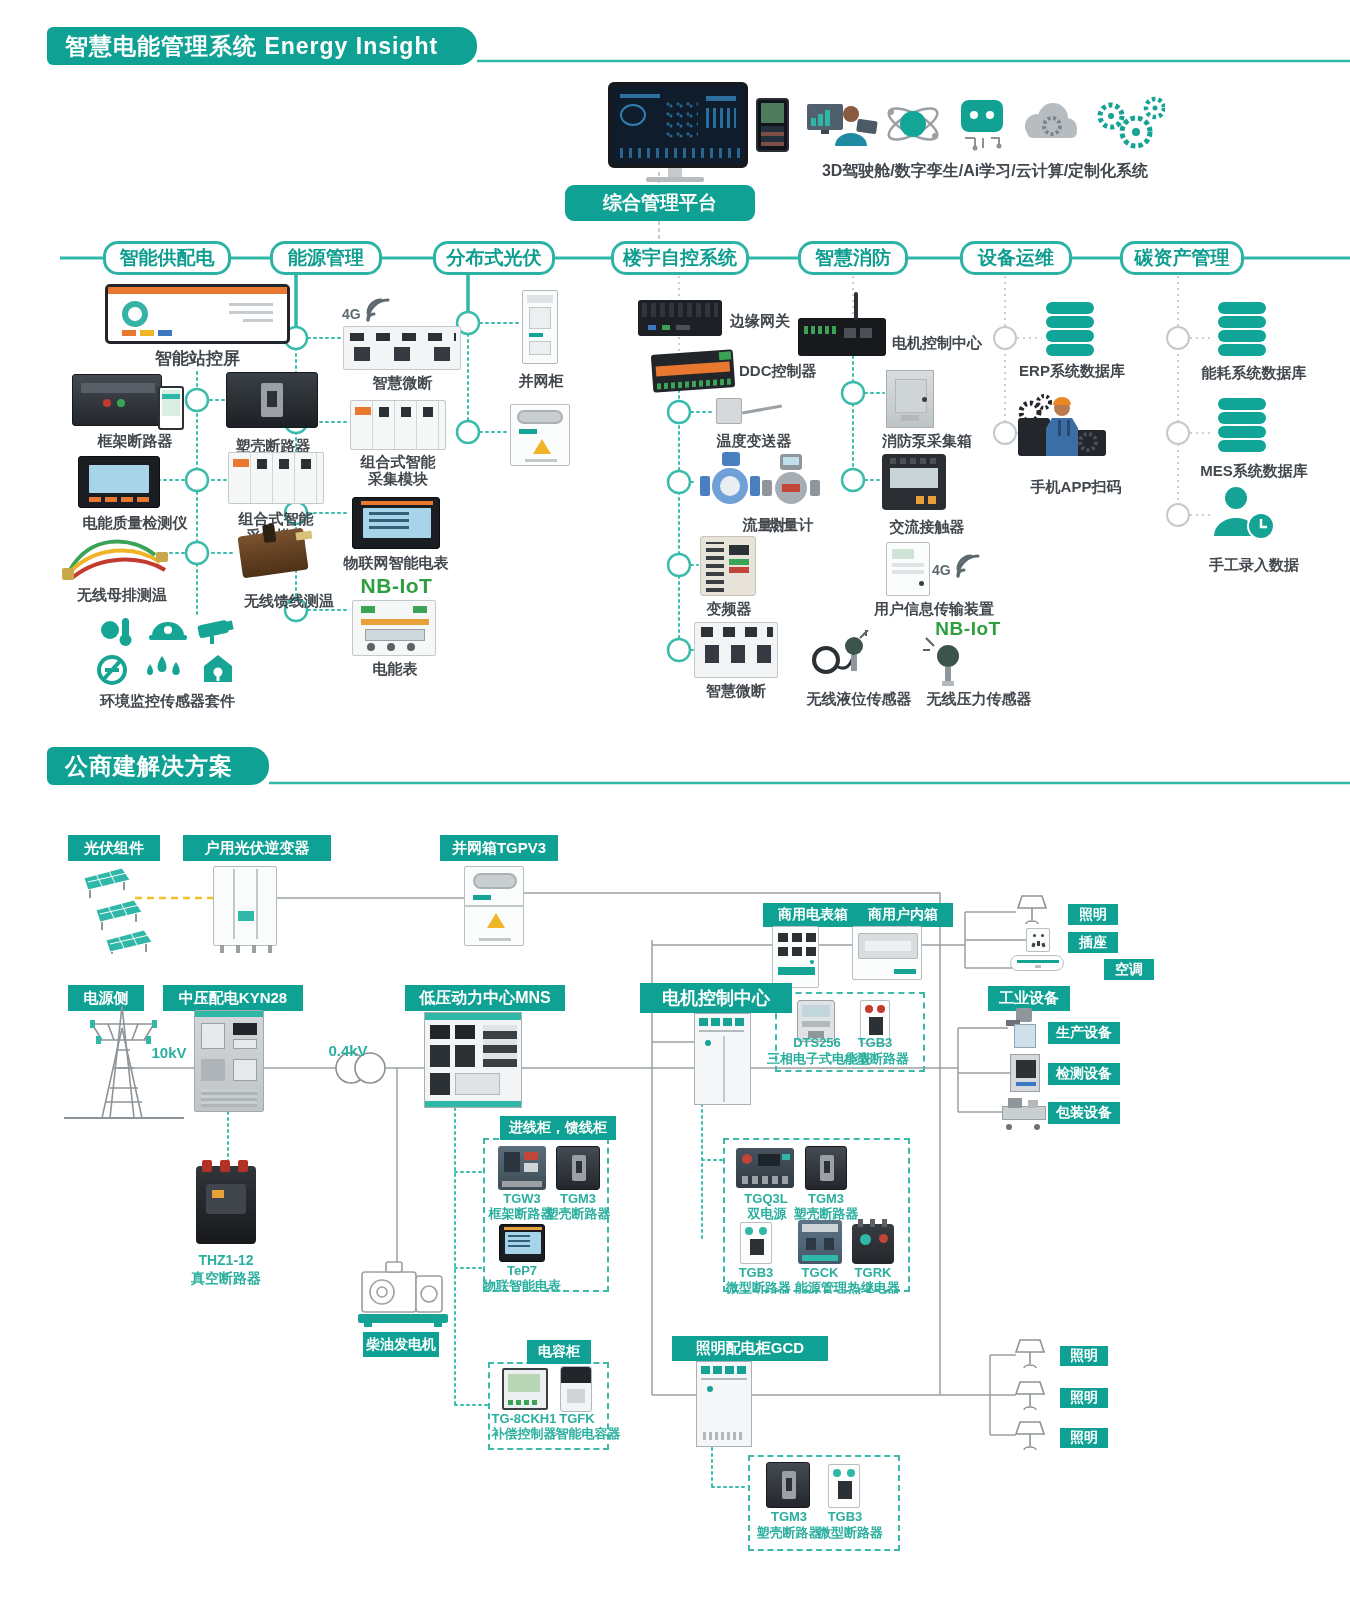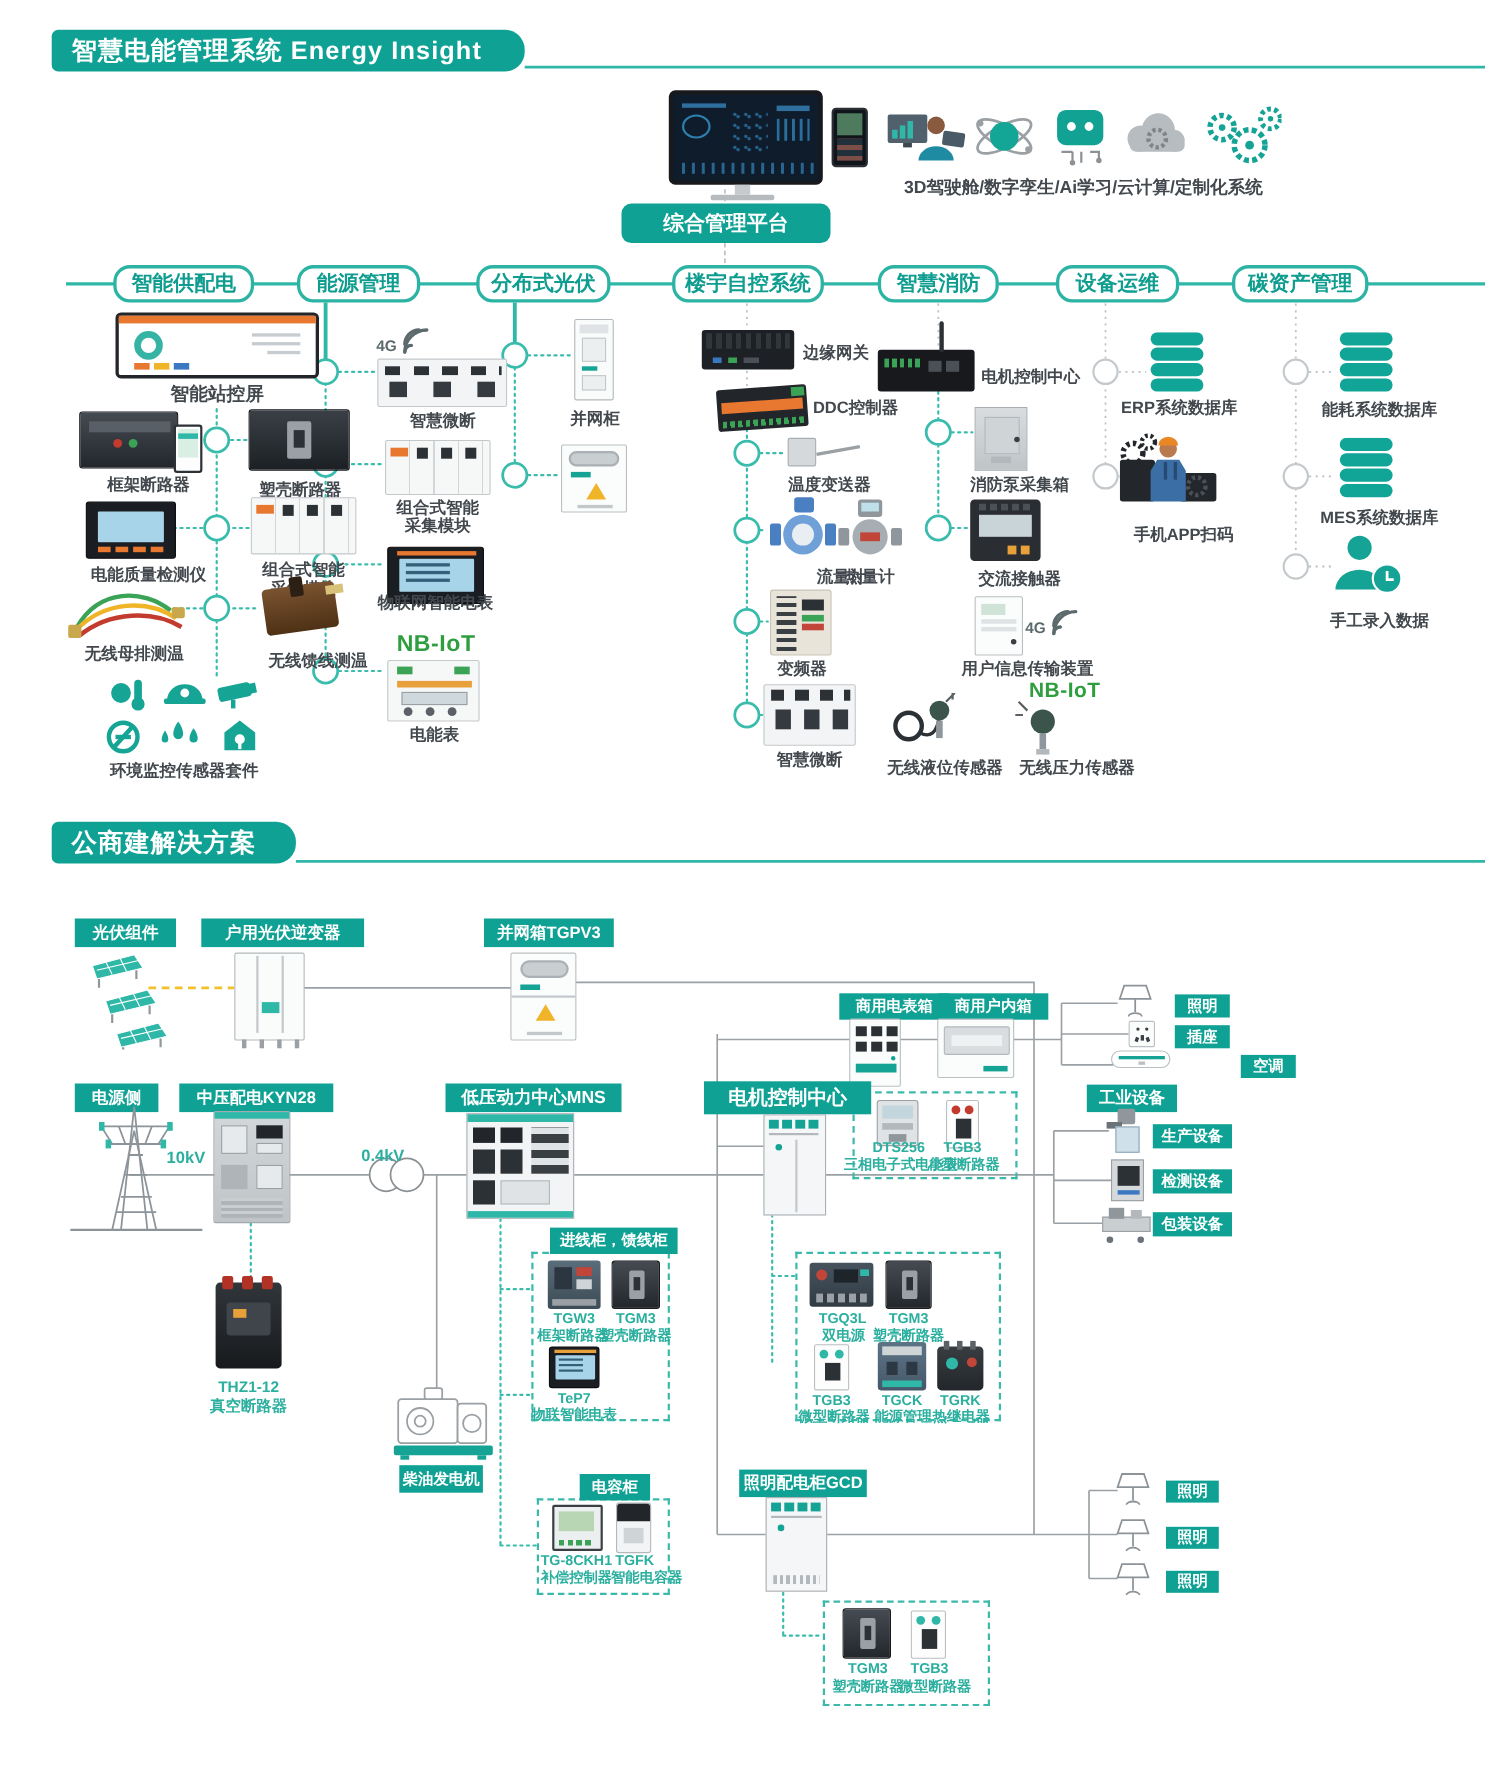--- a/index.html
+++ b/index.html
@@ -306,21 +306,21 @@
 <div class="a cap" style="left:344px;top:453px;width:108px">组合式智能</div>
 <div class="a cap" style="left:344px;top:470px;width:108px">采集模块</div>
 
 <div class="a dev mtr" style="left:352px;top:497px;width:88px;height:52px">
   <i style="left:8px;top:3px;width:72px;height:4px;background:#e8772f"></i>
   <i class="lcd" style="left:10px;top:10px;width:68px;height:30px"></i>
   <i style="left:16px;top:14px;width:40px;height:3px;background:#35607a"></i>
     <i style="left:16px;top:21px;width:40px;height:3px;background:#35607a"></i>
     <i style="left:16px;top:28px;width:40px;height:3px;background:#35607a"></i>
 </div>
-<div class="a cap" style="left:330px;top:540px;width:132px">物联网智能电表</div>
+<div class="a cap" style="left:330px;top:554px;width:132px">物联网智能电表</div>
 
 <div class="a nb" style="left:344px;top:574px;width:105px;font-size:21px">NB-IoT</div>
 
 <div class="a dev din" style="left:352px;top:600px;width:84px;height:56px;background-image:none">
   <i style="left:8px;top:5px;width:14px;height:7px;background:#3aa356"></i>
     <i style="right:8px;top:5px;width:14px;height:7px;background:#3aa356"></i>
   <i style="left:8px;top:18px;width:68px;height:6px;background:#e8a13a"></i>
   <i style="left:12px;top:28px;width:60px;height:12px;background:#cfd8dc;border:1px solid #9aa0a4"></i>
   <i style="left:14px;bottom:4px;width:8px;height:8px;background:#5b6166;border-radius:50%"></i>
     <i style="left:34px;bottom:4px;width:8px;height:8px;background:#5b6166;border-radius:50%"></i>
@@ -685,21 +685,21 @@
     <i style="left:14px;top:5px;width:3px;height:3px;background:#3a3f43;border-radius:50%"></i>
   <i style="left:10px;top:12px;width:3px;height:5px;background:#3a3f43"></i>
     <i style="left:5px;top:14px;width:3px;height:4px;background:#3a3f43;transform:rotate(20deg)"></i>
     <i style="left:15px;top:14px;width:3px;height:4px;background:#3a3f43;transform:rotate(-20deg)"></i>
 </div>
 <div class="a tag sm" style="left:1068px;top:932px;width:50px;height:21px">插座</div>
 <div class="a dev" style="left:1010px;top:955px;width:54px;height:16px;background:#fff;border:1.5px solid #b9bfc2;border-radius:8px">
   <i style="left:6px;top:4px;width:42px;height:3px;background:#14A394"></i>
   <i style="left:24px;bottom:2px;width:6px;height:3px;background:#b9bfc2"></i>
 </div>
-<div class="a tag sm" style="left:1128px;top:959px;width:50px;height:21px">空调</div>
+<div class="a tag sm" style="left:1104px;top:959px;width:50px;height:21px">空调</div>
 
 <div class="a dashbox" style="left:775px;top:992px;width:150px;height:80px"></div>
 <div class="a dev" style="left:797px;top:1000px;width:38px;height:42px;background:#dfe3e5;border:1px solid #9aa0a4;border-radius:3px">
   <i style="left:4px;top:4px;width:28px;height:12px;background:#c3d6de"></i>
   <i style="left:4px;top:20px;width:28px;height:6px;background:#b2b8bc"></i>
   <i style="left:10px;bottom:3px;width:16px;height:7px;background:#8f979c"></i>
 </div>
 <div class="a dev mcbw" style="left:860px;top:1000px;width:30px;height:44px">
   <i style="left:4px;top:4px;width:8px;height:8px;background:#c23b2e;border-radius:50%"></i>
     <i style="left:16px;top:4px;width:8px;height:8px;background:#c23b2e;border-radius:50%"></i>
@@ -774,21 +774,21 @@
 <div class="a tag sm" style="left:1048px;top:1063px;width:72px;height:22px">检测设备</div>
 <div class="a dev" style="left:1002px;top:1098px;width:44px;height:28px">
   <i style="left:0;top:8px;width:44px;height:14px;background:#c9ced1;border:1px solid #9aa0a4"></i>
   <i style="left:6px;top:0;width:14px;height:10px;background:#8f979c"></i>
     <i style="left:26px;top:2px;width:10px;height:8px;background:#b2b8bc"></i>
   <i style="left:4px;bottom:-4px;width:6px;height:6px;background:#6b727a;border-radius:50%"></i>
     <i style="left:32px;bottom:-4px;width:6px;height:6px;background:#6b727a;border-radius:50%"></i>
 </div>
 <div class="a tag sm" style="left:1048px;top:1102px;width:72px;height:22px">包装设备</div>
 
-<div class="a tag" style="left:672px;top:1336px;width:116px;height:25px">照明配电柜GCD</div>
+<div class="a tag" style="left:672px;top:1336px;width:156px;height:25px">照明配电柜GCD</div>
 <div class="a dev" style="left:696px;top:1361px;width:56px;height:86px;background:#f5f6f7;border:1px solid #aab0b4">
   <i style="left:4px;top:4px;width:9px;height:8px;background:#14A394"></i>
     <i style="left:16px;top:4px;width:9px;height:8px;background:#14A394"></i>
     <i style="left:28px;top:4px;width:9px;height:8px;background:#14A394"></i>
     <i style="left:40px;top:4px;width:9px;height:8px;background:#14A394"></i>
   <i style="left:4px;top:16px;width:46px;height:1.5px;background:#b2b8bc"></i>
   <i style="left:10px;top:24px;width:6px;height:6px;background:#14A394;border-radius:50%"></i>
   <i style="left:6px;bottom:6px;width:42px;height:8px;background:repeating-linear-gradient(90deg,#b2b8bc 0 3px,transparent 3px 6px)"></i>
 </div>
 <div class="a dashbox" style="left:748px;top:1455px;width:152px;height:96px"></div>

